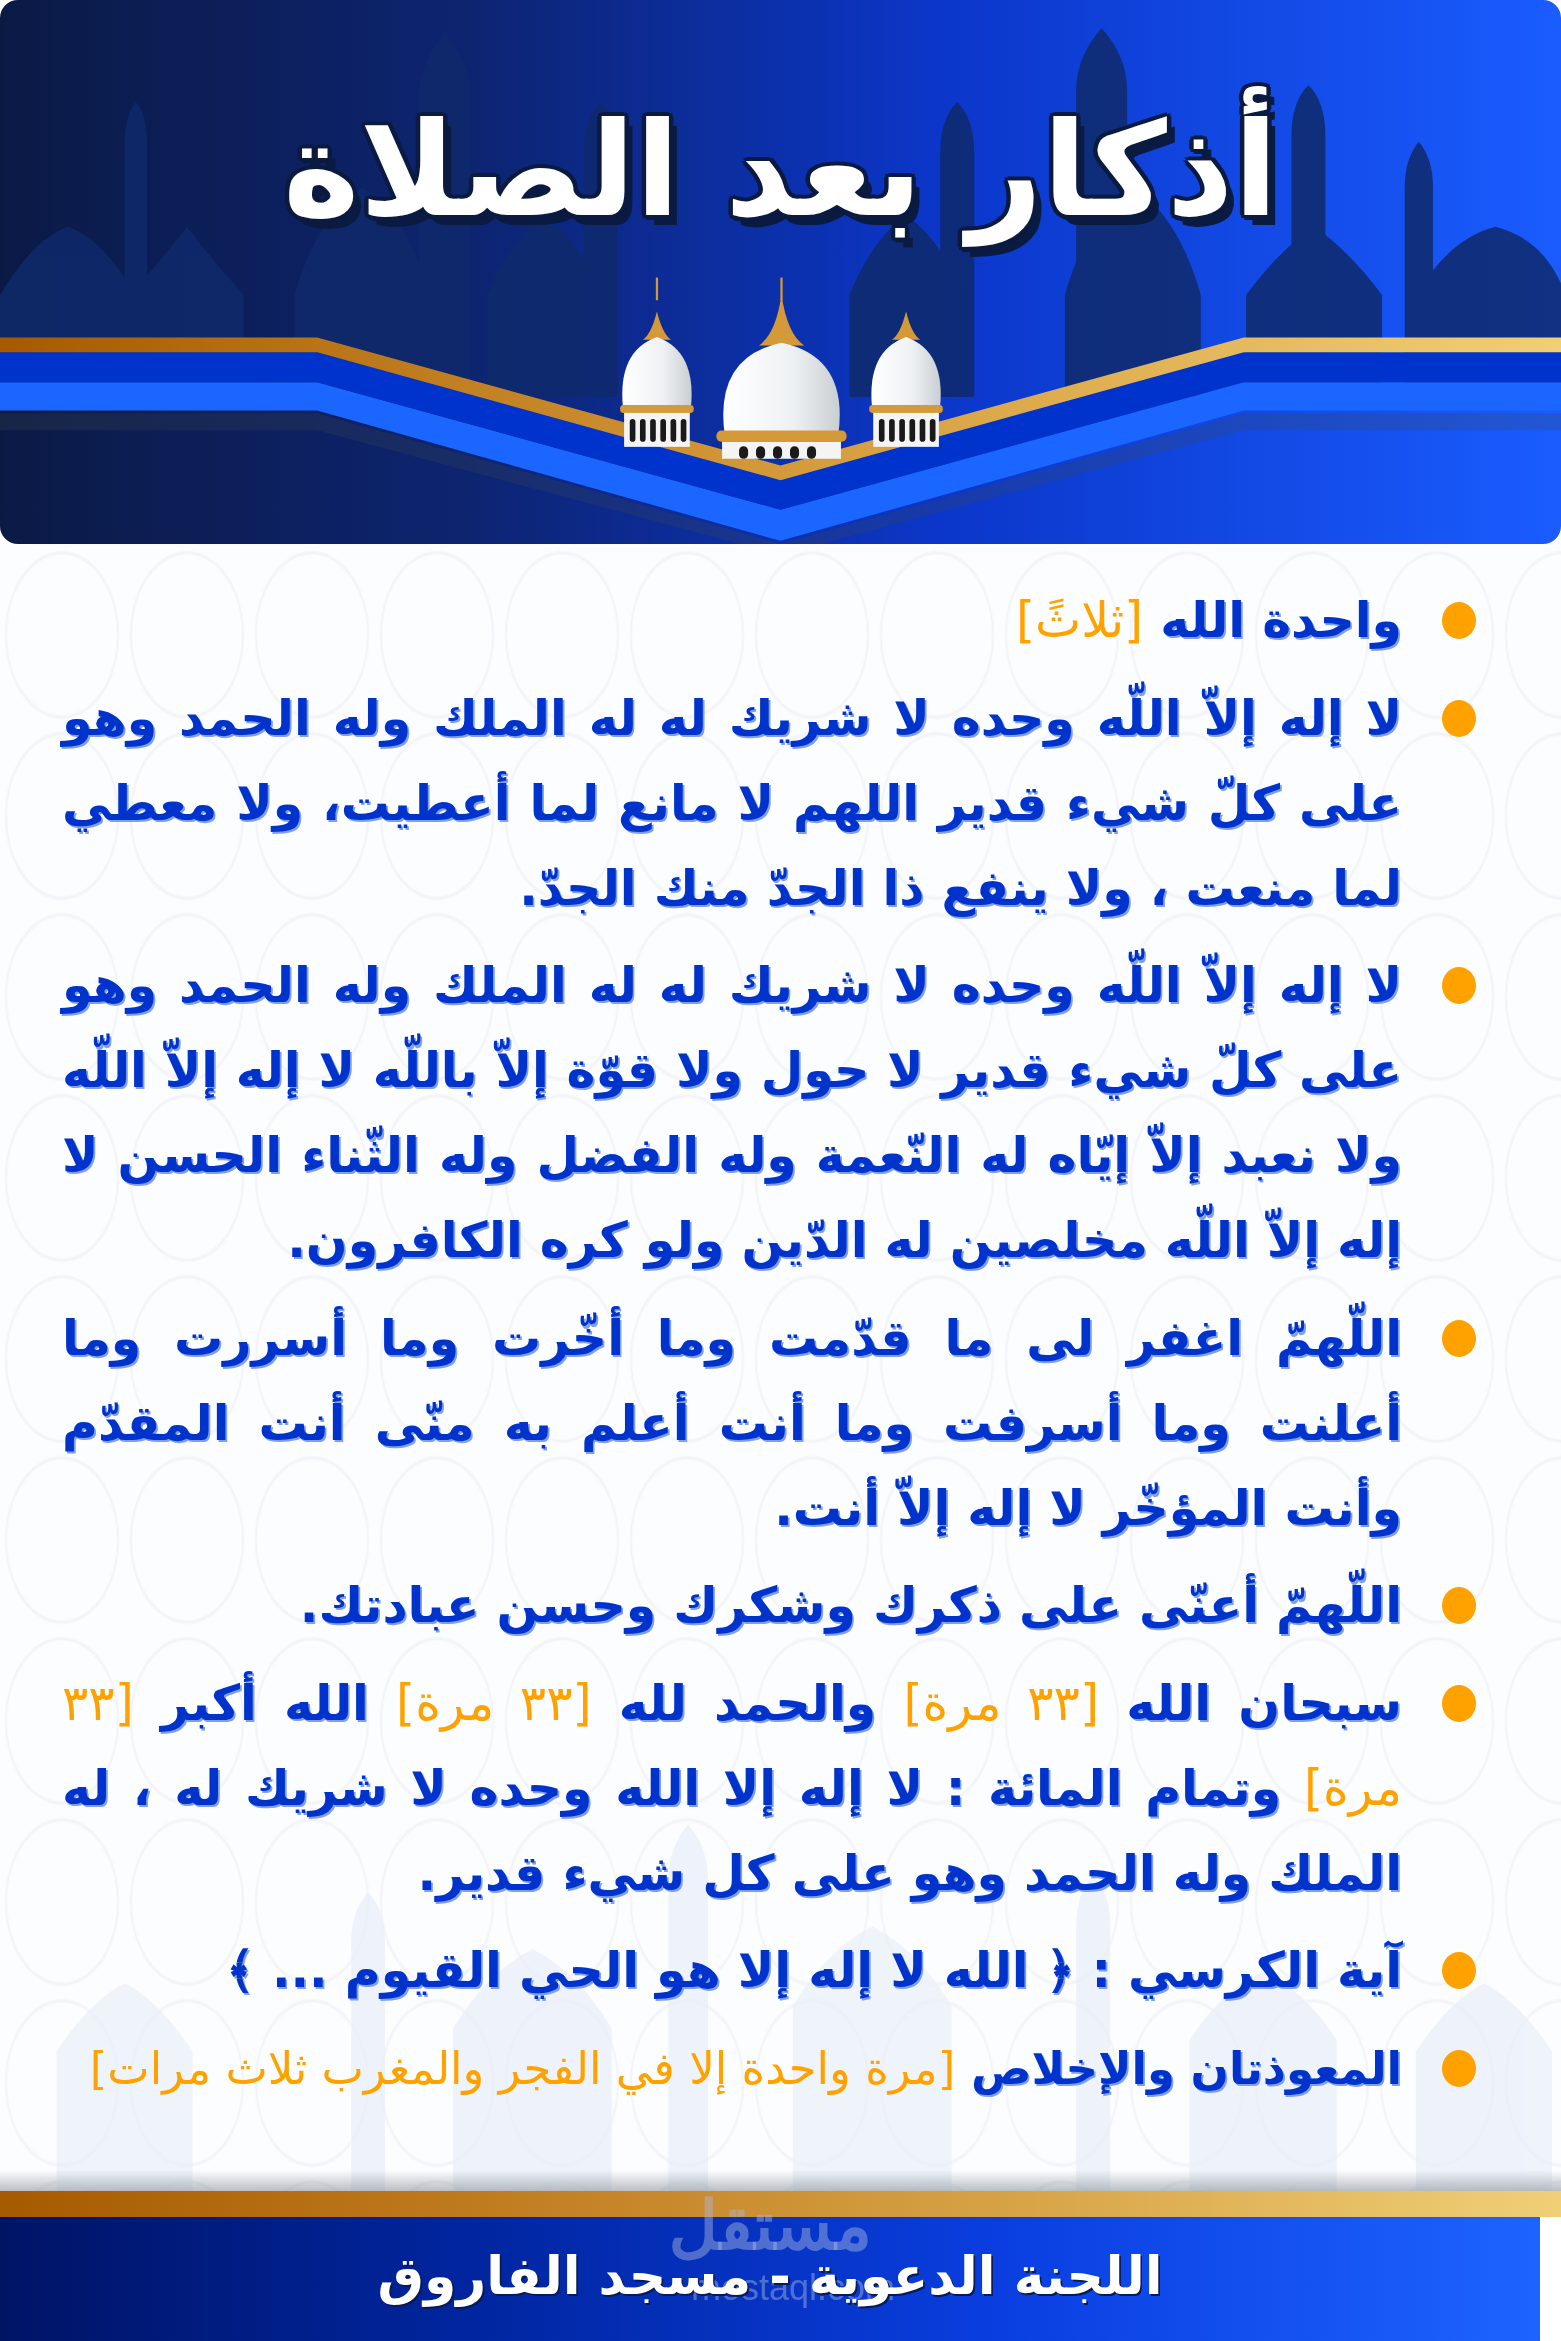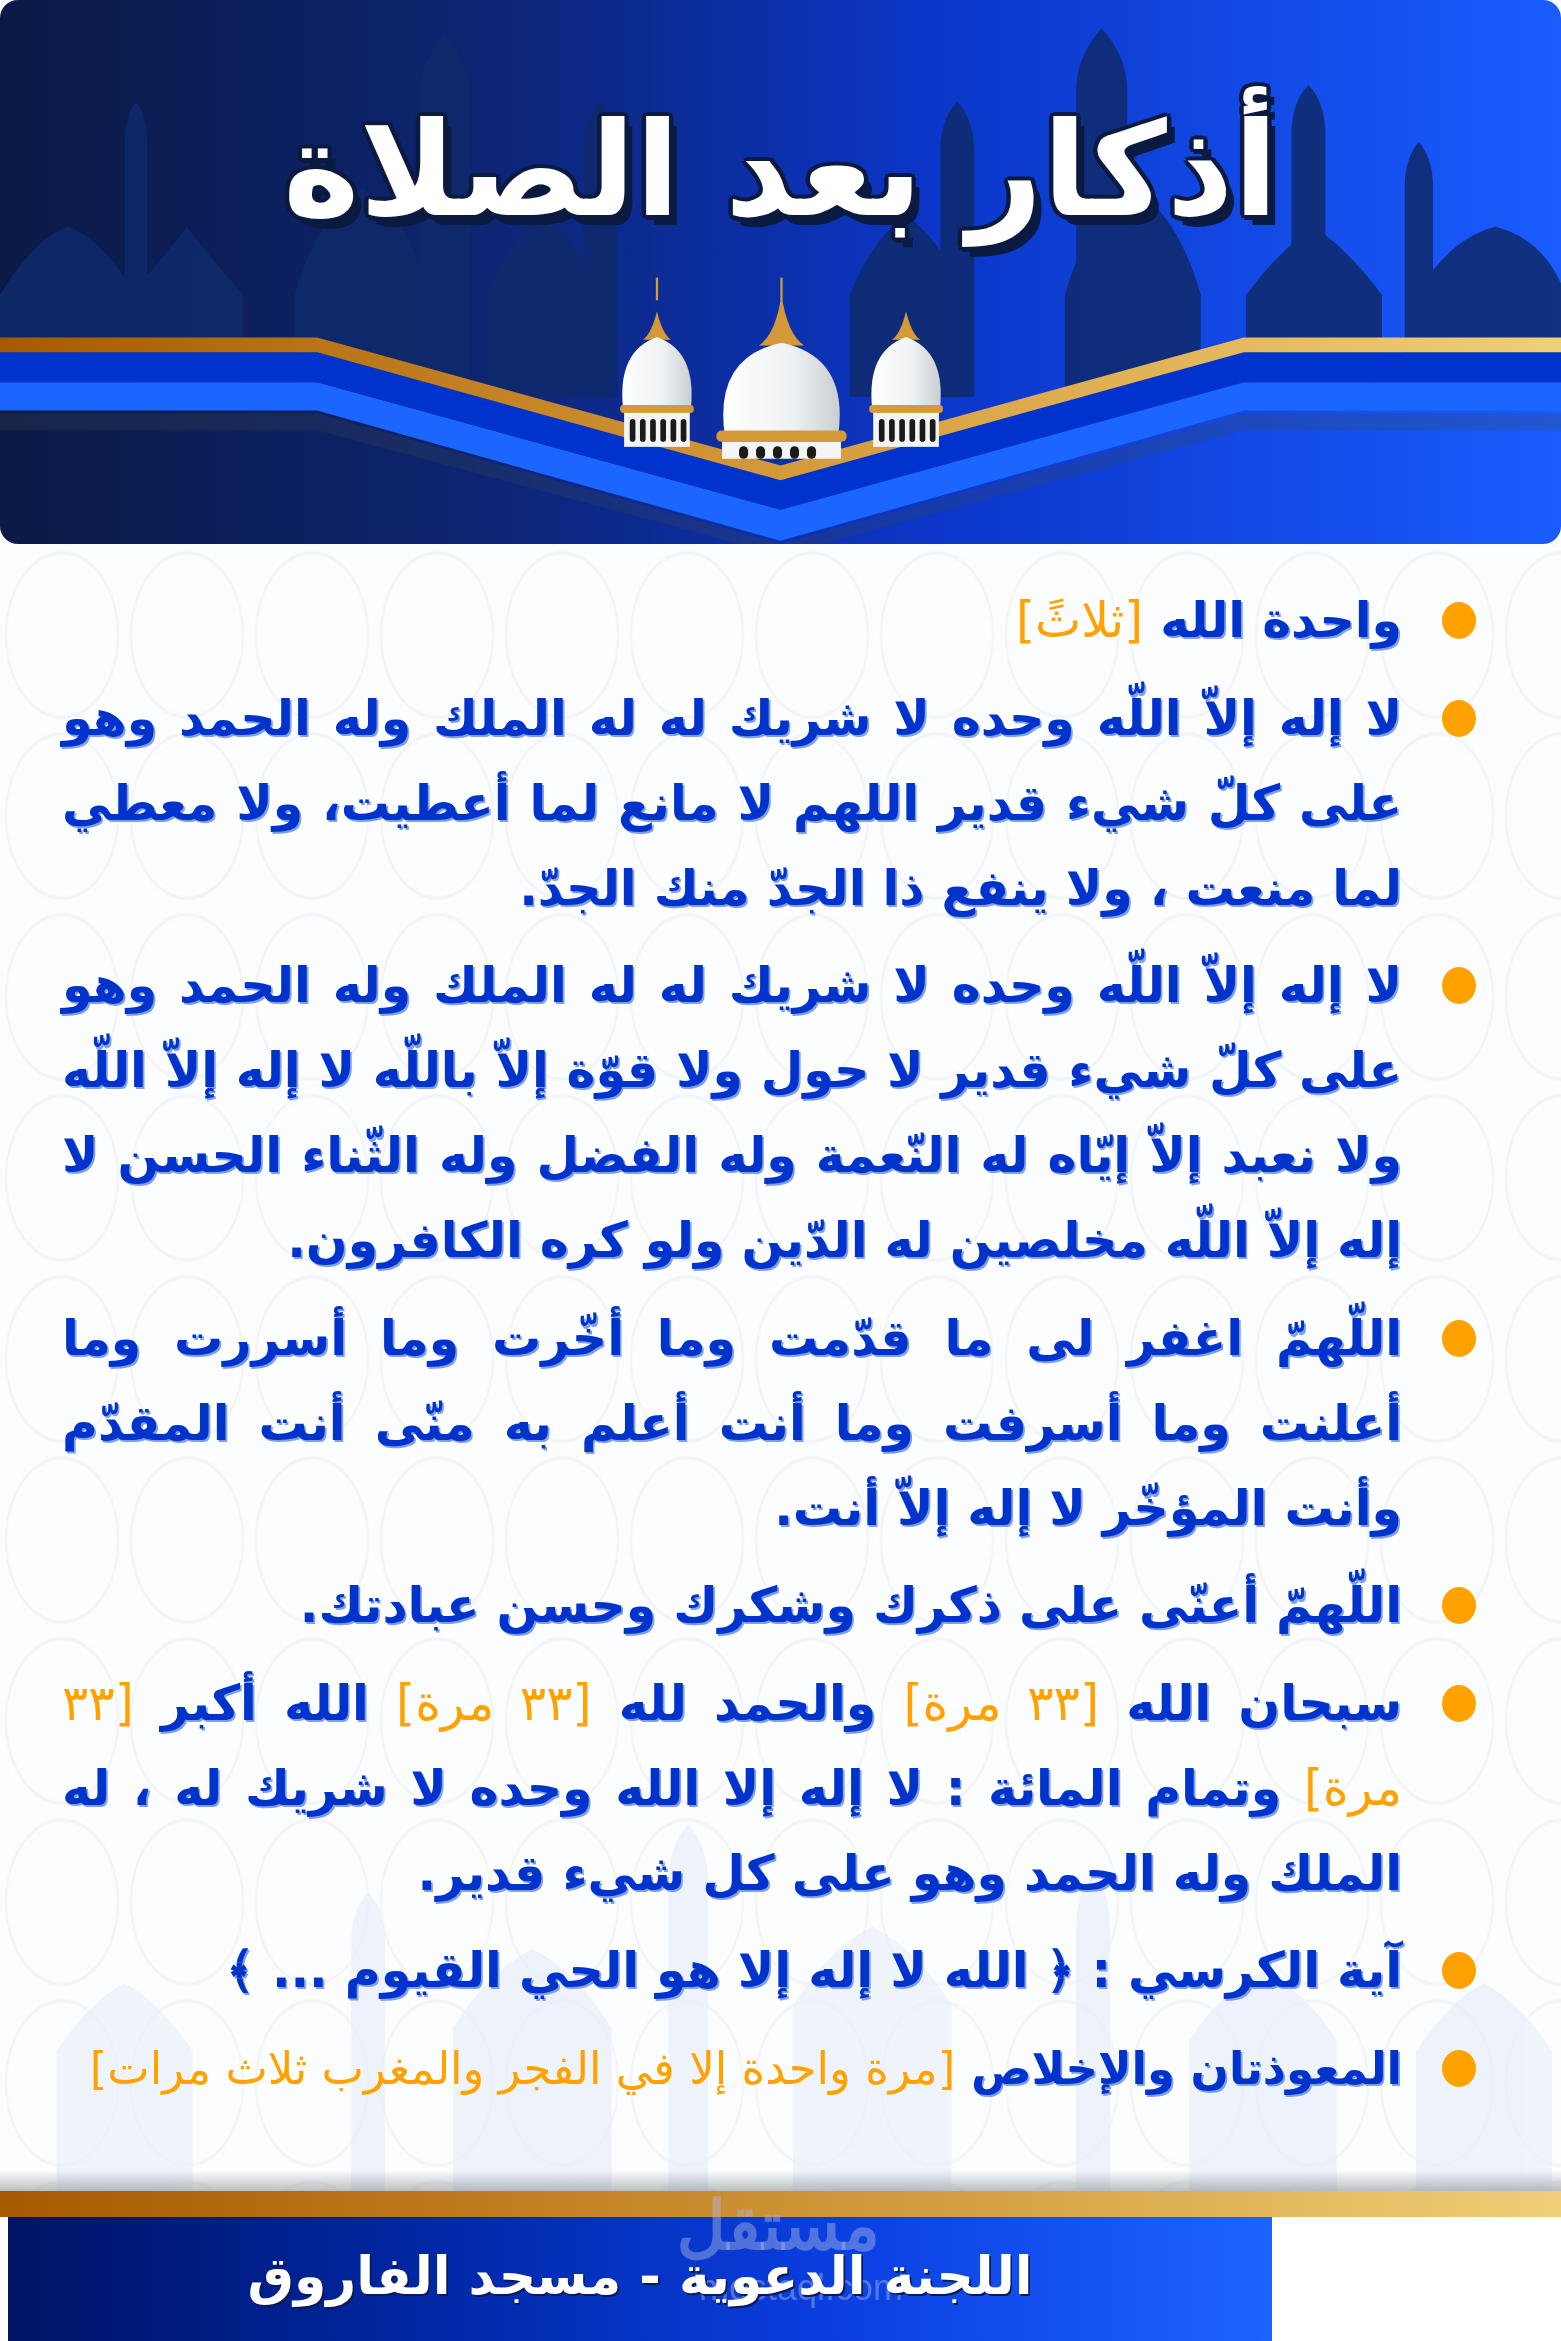--- a/index.html
+++ b/index.html
@@ -80,21 +80,21 @@
   
   .footer-shadow {
     position: absolute; left: 0; top: 2170px; width: 1561px; height: 23px;
     background: linear-gradient(180deg, rgba(255,255,255,0) 0%, rgba(120,130,140,0.55) 100%);
   }
   .gold-bar {
     position: absolute; left: 0; top: 2191px; width: 1561px; height: 26px;
     background: linear-gradient(90deg, #a65a00 0%, #c07a1e 30%, #d7a347 65%, #f0cf77 100%);
   }
   .footer {
-    position: absolute; left: 8px; top: 2217px; width: 1264px; height: 125px;
+    position: absolute; left: 0; top: 2217px; width: 1540px; height: 125px;
     background: linear-gradient(90deg, #001466 0%, #00259e 30%, #0a3ee0 65%, #1d63ff 100%);
     text-decoration: underline;
   }
   .footer-text {
     position: absolute; left: 0; right: 0; top: 20.4px;
     text-align: center;
     color: #ffffff;
     font-weight: bold;
     font-size: 52px;
     line-height: 79px;

